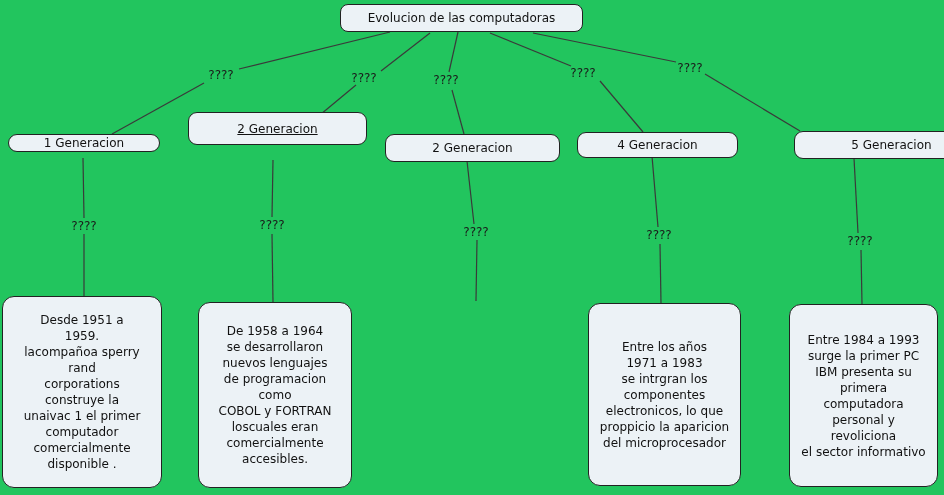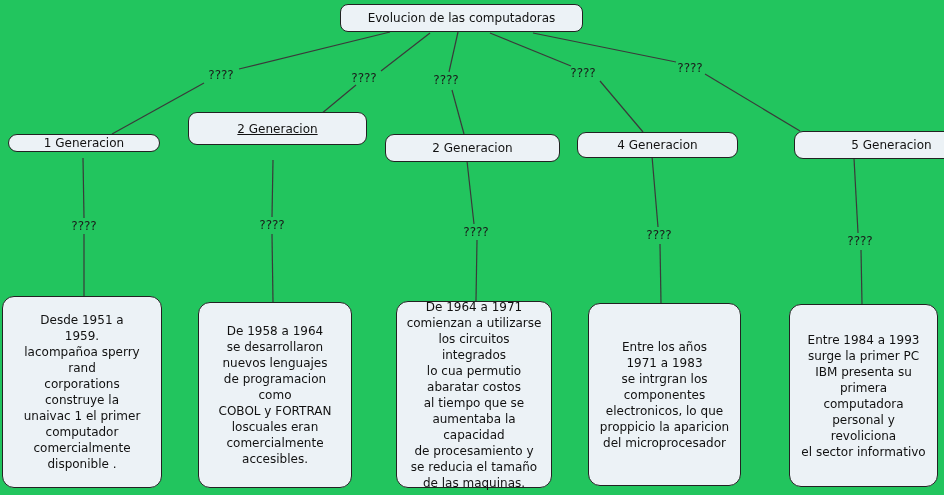--- a/index.html
+++ b/index.html
@@ -139,33 +139,20 @@
   <div id="desc-2" class="node desc">
     <span class="txt">De 1958 a 1964
 se desarrollaron
 nuevos lenguajes
 de programacion como
 COBOL y FORTRAN
 loscuales eran
 comercialmente
 accesibles.</span>
   </div>
-  <div id="desc-3" class="node desc">
-    <span class="txt">De 1964 a 1971
-comienzan a utilizarse
-los circuitos integrados
-lo cua permutio
-abaratar costos
-al tiempo que se
-aumentaba la
-capacidad
-de procesamiento y
-se reducia el tamaño
-de las maquinas.</span>
-  </div>
   <div id="desc-4" class="node desc">
     <span class="txt">Entre los años
 1971 a 1983
 se intrgran los
 componentes
 electronicos, lo que
 proppicio la aparicion
 del microprocesador</span>
   </div>
   <div id="desc-5" class="node desc">

